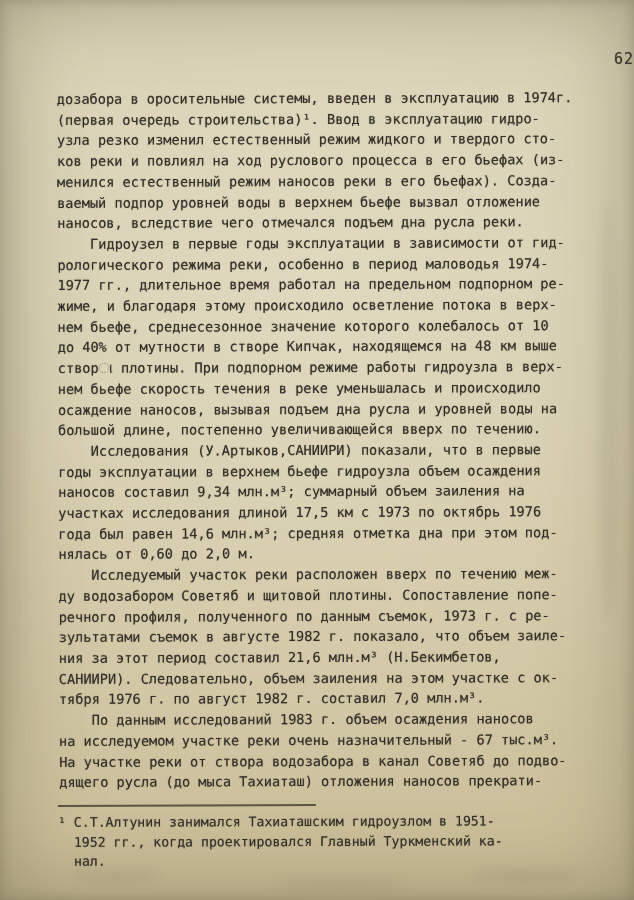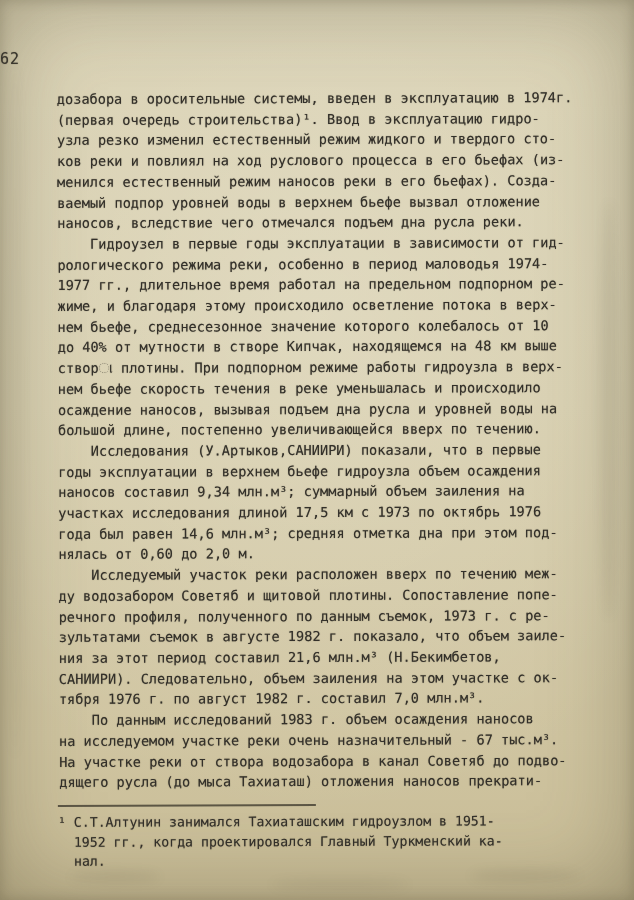--- a/index.html
+++ b/index.html
@@ -15,21 +15,21 @@
     box-shadow: inset 0 0 90px rgba(80,70,45,0.38), inset 0 0 14px rgba(60,52,32,0.25);
     font-family: "DejaVu Sans Mono", "Liberation Mono", monospace;
     color: #33302a;
   }
 
   .page-number {
     position: absolute;
     top: 50px;
     left: 0;
     width: 100%;
-    text-align: left;
+    text-align: right;
     font-size: 15px;
     letter-spacing: 1px;
     color: #3a372f;
     text-shadow: 0 0 1px rgba(45,40,28,0.55);
   }
 
   .body-text {
     position: absolute;
     left: 58px;
     top: 88px;

